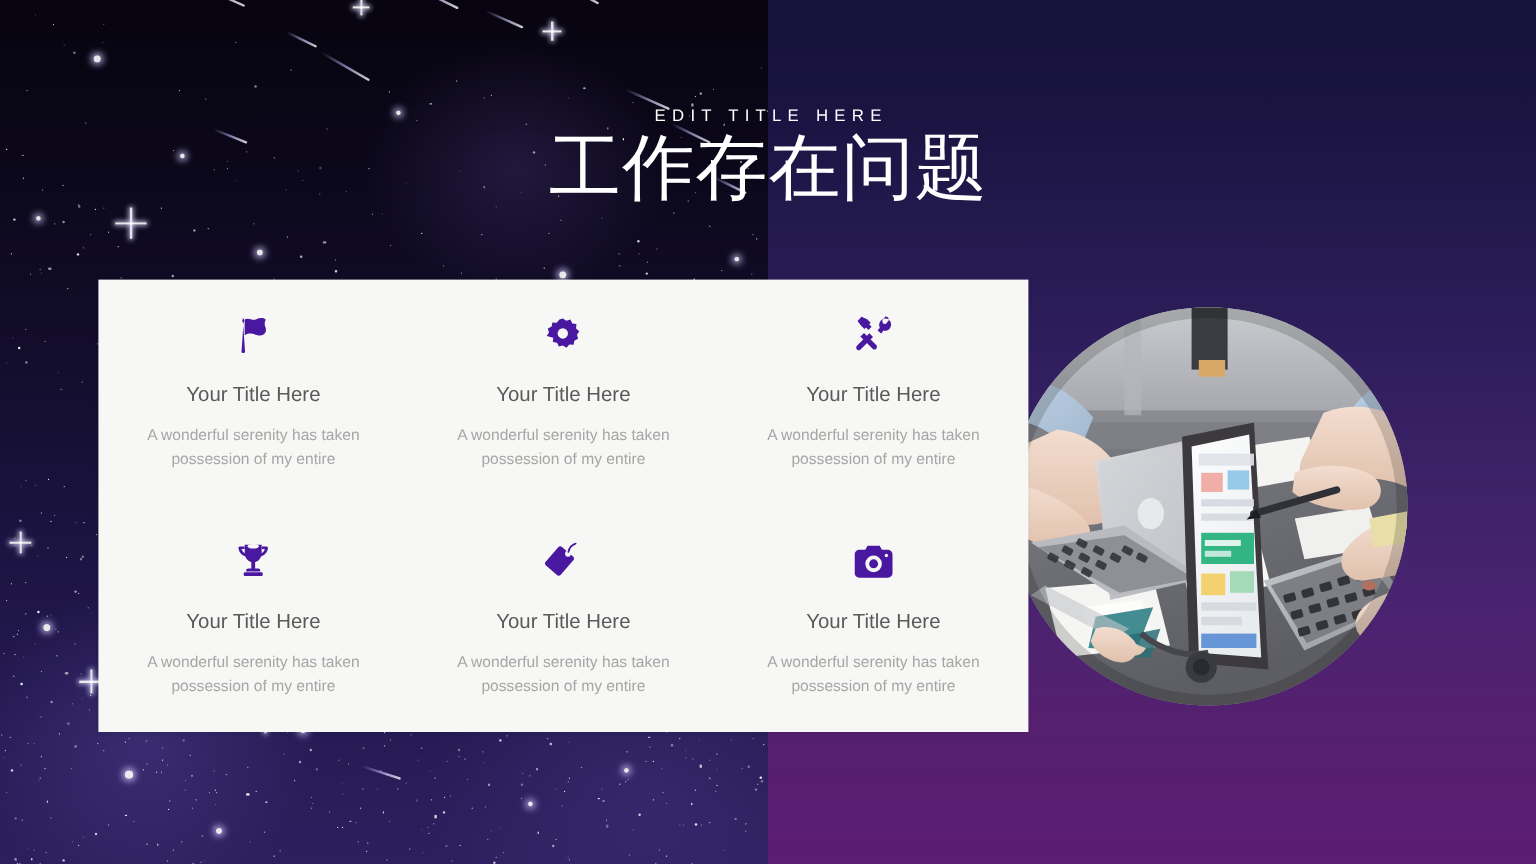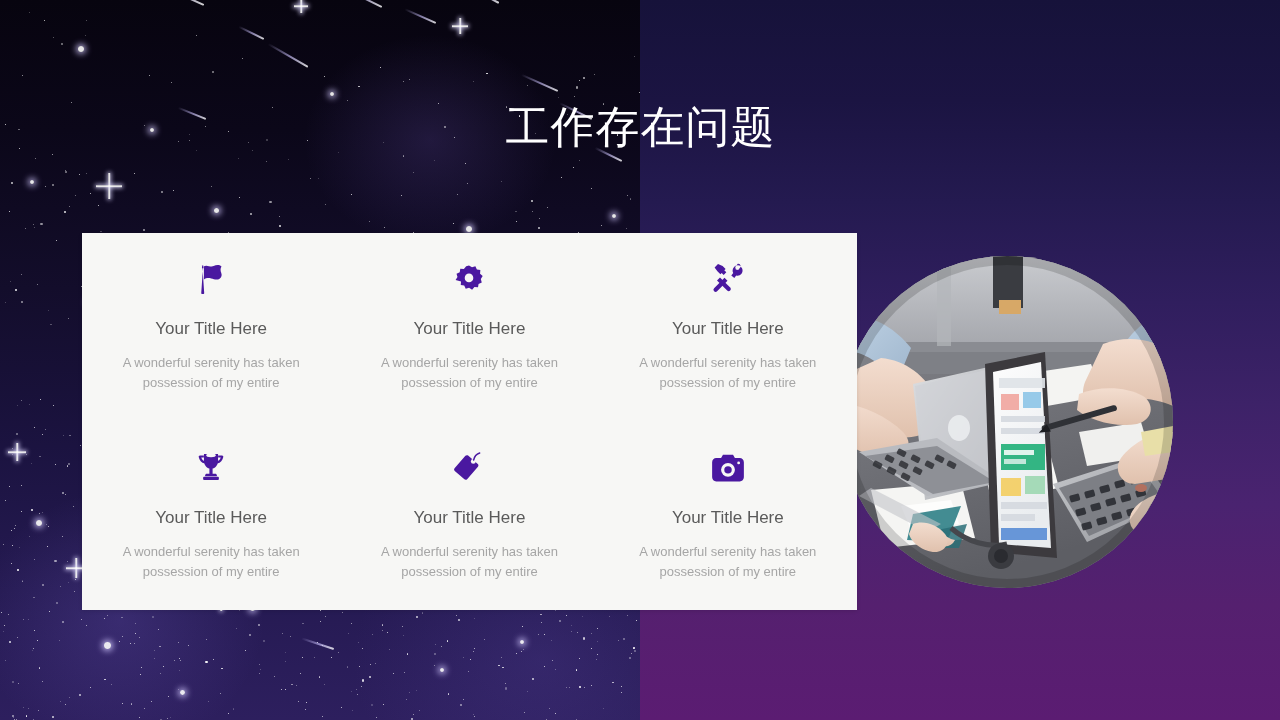--- a/index.html
+++ b/index.html
@@ -110,22 +110,22 @@
   }
   .eyebrow {
     font-size: 14px;
     letter-spacing: 5.2px;
     color: #ffffff;
     font-weight: 400;
     line-height: 20px;
     text-indent: 5.2px;
   }
   .main-title {
-    margin-top: 10px;
-    font-size: 44px;
+    margin-top: 3px;
+    font-size: 60px;
     line-height: 62px;
     color: #ffffff;
     font-weight: 400;
     letter-spacing: 1px;
     text-indent: 1px;
   }
 
   
   .card {
     position: absolute;
@@ -1141,20 +1141,21 @@
         <div class="meteor" style="left: 592px; top: 160px; width: 30px; transform: rotate(26deg); opacity: 0.85;"></div>
         <div class="meteor" style="left: 402px; top: 22px; width: 34px; transform: rotate(24deg); opacity: 0.85;"></div>
         <div class="meteor" style="left: 236px; top: 38px; width: 28px; transform: rotate(26deg); opacity: 0.85;"></div>
         <div class="meteor" style="left: 520px; top: 438px; width: 40px; transform: rotate(20deg); opacity: 0.85;"></div>
         <div class="meteor" style="left: 300px; top: 648px; width: 34px; transform: rotate(18deg); opacity: 0.85;"></div>
         <div class="meteor" style="left: 460px; top: 596px; width: 30px; transform: rotate(20deg); opacity: 0.85;"></div>
       </div>
   </div>
 
   <div class="title-block">
+    <div class="eyebrow">EDIT TITLE HERE</div>
     <div class="main-title">工作存在问题</div>
   </div>
 
   <div class="card">
     <div class="grid">
 
       <div class="cell">
         <div class="cell-icon">
           <svg width="30" height="32" viewBox="0 0 30 32" fill="currentColor">
             <path d="M5.6 2.2c1.1 0 2 .9 2 2 0 .75-.42 1.4-1.03 1.74L8.2 30.1c.03 .55-.4 1.02-.95 1.02H6.2c-.55 0-.98-.47-.95-1.02L6.9 5.95C6.3 5.6 5.9 4.95 5.9 4.2c0-1.1.9-2 2-2h-3.3z"></path>

